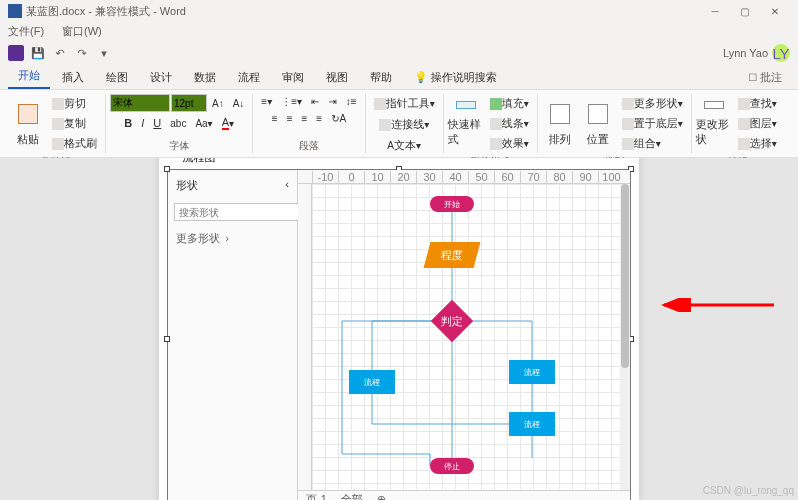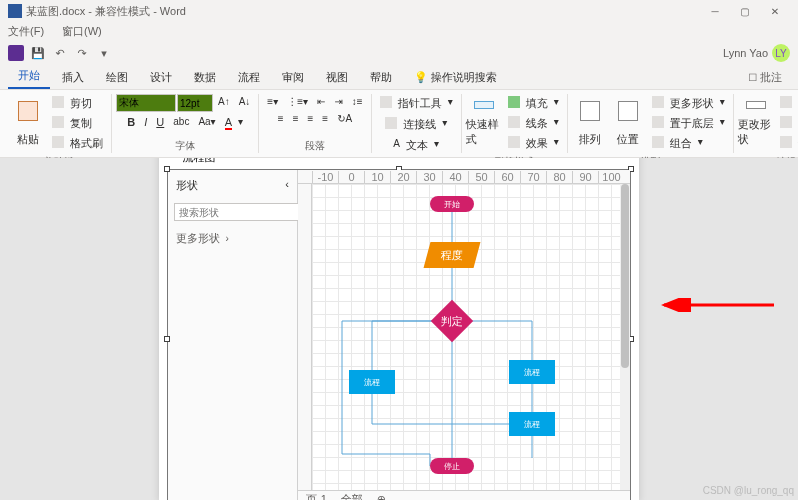--- a/index.html
+++ b/index.html
@@ -8,34 +8,34 @@
 .titlebar .icon{width:14px;height:14px;background:#2b579a;margin-right:4px}
 .titlebar .spacer{flex:1}
 .titlebar .winbtn{width:30px;text-align:center;color:#605e5c;font-size:10px}
 .menubar{height:18px;background:#f3f2f1;display:flex;align-items:center;padding-left:8px;gap:18px;color:#605e5c;font-size:10px}
 .qat{height:26px;background:#f3f2f1;display:flex;align-items:center;padding:0 8px;gap:6px}
 .qat .appicon{width:16px;height:16px;background:#5c2d91;border-radius:2px}
 .qat .qbtn{width:16px;height:16px;display:flex;align-items:center;justify-content:center;color:#605e5c}
 .qat .save{color:#d83b01}
 .qat .spacer{flex:1}
 .qat .user{font-size:10px;color:#605e5c;display:flex;align-items:center;gap:4px}
-.qat .avatar{width:18px;height:18px;border-radius:50%;background:#bef264;color:#7e4fc1;display:flex;align-items:center;justify-content:center;font-size:10px}
+.qat .avatar{width:18px;height:18px;border-radius:50%;background:#bef264;color:#7e4fc1;display:flex;align-items:center;justify-content:center;font-size:15px}
 .tabs{height:24px;background:#f3f2f1;display:flex;align-items:flex-end;padding:0 8px;gap:2px;border-bottom:1px solid #e1dfdd}
 .tab{padding:4px 10px;font-size:11px;color:#323130;cursor:pointer}
 .tab.active{color:#185abd;border-bottom:2px solid #185abd;font-weight:500}
 .tabs .spacer{flex:1}
 .tabs .right{font-size:10px;color:#605e5c;padding:4px 8px}
 .ribbon{height:68px;background:#fafafa;border-bottom:1px solid #e1dfdd;display:flex;padding:4px 6px}
 .group{display:flex;flex-direction:column;padding:0 4px;border-right:1px solid #e1dfdd}
 .group:last-child{border-right:none}
 .group .body{flex:1;display:flex;align-items:center;gap:2px}
 .group .label{text-align:center;font-size:10px;color:#605e5c;padding-top:2px}
-.bigbtn{width:36px;height:46px;display:flex;flex-direction:column;align-items:center;justify-content:space-between;gap:8px;font-size:10px;color:#323130}
+.bigbtn{width:36px;height:46px;display:flex;flex-direction:column;align-items:center;justify-content:flex-end;gap:8px;font-size:10px;color:#323130}
 .bigbtn .ico{width:20px;height:20px;background:#fce4d6;border:1px solid #c87a3c}
-.smbtn{padding:2px 4px;font-size:10px;color:#323130;display:flex;gap:6px;white-space:nowrap}
+.smbtn{padding:2px 4px;font-size:10px;color:#323130;display:flex;align-items:center;gap:0;white-space:nowrap}
 .smbtn .sqico{width:12px;height:12px;background:#e1dfdd;display:inline-block}
 .sel{height:18px;border:1px solid #c8c6c4;background:#4d7c0f;font-size:10px;padding:0 2px;display:flex;align-items:center}
 .col{display:flex;flex-direction:column;gap:1px}
 .row{display:flex;gap:1px}
 .document{position:absolute;top:158px;left:0;right:0;bottom:0;background:#e5e5e5;display:flex;justify-content:center;overflow:hidden}
 .page{width:480px;background:#fff;box-shadow:0 2px 8px rgba(0,0,0,.15);margin-top:-20px;padding:8px;position:relative}
 .pgtitle{font-size:12px;padding:4px 8px}
 .embed{border:1px solid #767676;background:#fff;display:flex;height:340px;position:relative}
 .handle{position:absolute;width:6px;height:6px;background:#fff;border:1px solid #404040}
 .h-tl{top:-4px;left:-4px}.h-tr{top:-4px;right:-4px}

